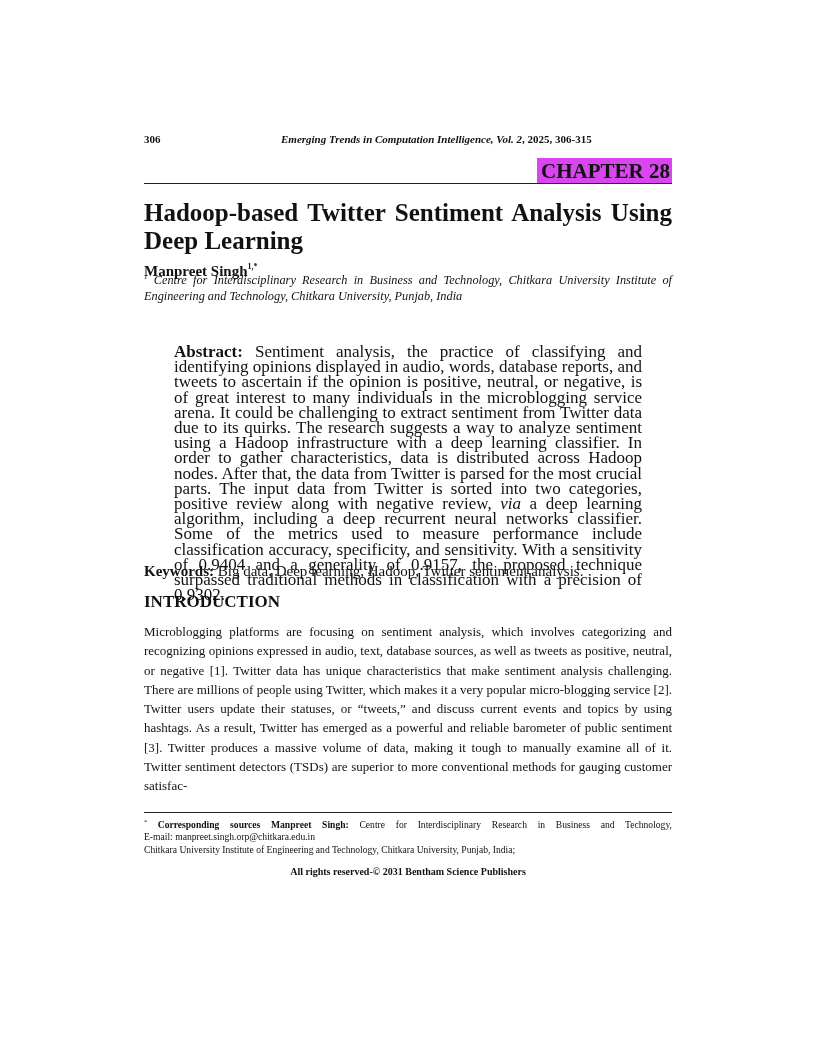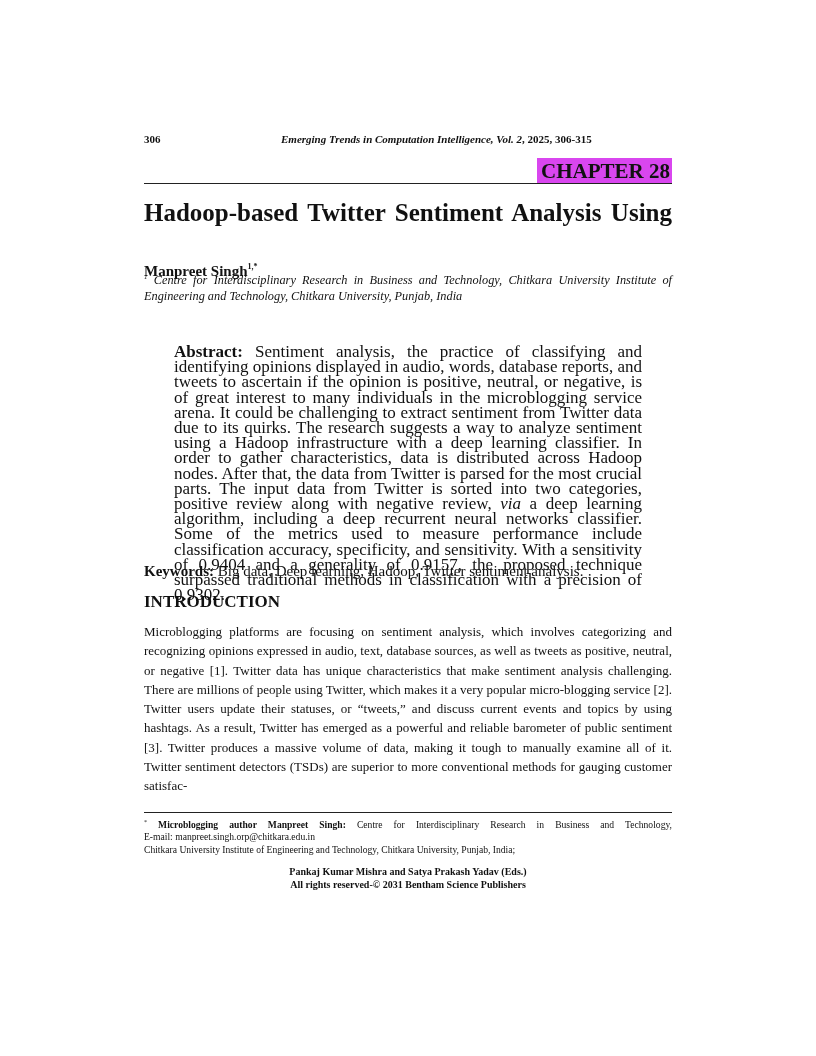--- a/index.html
+++ b/index.html
@@ -43,38 +43,38 @@
   <div class="running-head">
     <span class="pageno">306</span>
     <span class="journal"><span>Emerging Trends in Computation Intelligence, Vol. </span><span>2</span><span class="nonital">, 2025, 306-315</span></span>
   </div>
 
   <div class="chapter">CHAPTER 28</div>
   <div class="rule-top"></div>
 
   <h1 class="title">
     <span class="line1">Hadoop-based Twitter Sentiment Analysis Using</span>
+    <span>Deep Learning</span>
   </h1>
 
   <div class="author"><span>Manpreet Singh</span><sup>1,*</sup></div>
 
   <div class="affil"><sup>1</sup><span> Centre for Interdisciplinary Research in Business and Technology, Chitkara University Institute of Engineering and Technology, Chitkara University, Punjab, India</span></div>
 
   <div class="abstract"><b>Abstract:</b><span> Sentiment analysis, the practice of classifying and identifying opinions displayed in audio, words, database reports, and tweets to ascertain if the opinion is positive, neutral, or negative, is of great interest to many individuals in the microblogging service arena. It could be challenging to extract sentiment from Twitter data due to its quirks. The research suggests a way to analyze sentiment using a Hadoop infrastructure with a deep learning classifier. In order to gather characteristics, data is distributed across Hadoop nodes. After that, the data from Twitter is parsed for the most crucial parts. The input data from Twitter is sorted into two categories, positive review along with negative review, </span><i>via</i><span> a deep learning algorithm, including a deep recurrent neural networks classifier. Some of the metrics used to measure performance include classification accuracy, specificity, and sensitivity. With a sensitivity of 0.9404 and a generality of 0.9157, the proposed technique surpassed traditional methods in classification with a precision of 0.9302.</span></div>
 
   <div class="keywords"><b>Keywords:</b><span> Big data, Deep learning, Hadoop, Twitter sentiment analysis.</span></div>
 
   <div class="intro-head">INTRODUCTION</div>
   <div class="intro-body">Microblogging platforms are focusing on sentiment analysis, which involves categorizing and recognizing opinions expressed in audio, text, database sources, as well as tweets as positive, neutral, or negative [1]. Twitter data has unique characteristics that make sentiment analysis challenging. There are millions of people using Twitter, which makes it a very popular micro-blogging service [2]. Twitter users update their statuses, or “tweets,” and discuss current events and topics by using hashtags. As a result, Twitter has emerged as a powerful and reliable barometer of public sentiment [3]. Twitter produces a massive volume of data, making it tough to manually examine all of it. Twitter sentiment detectors (TSDs) are superior to more conventional methods for gauging customer satisfac-</div>
 
   <div class="rule-foot"></div>
   <div class="footnote">
-    <span class="line1"><sup>*</sup><b> Microblogging author Manpreet Singh:</b><span> Centre for Interdisciplinary Research in Business and Technology,</span></span>
+    <span class="line1"><sup>*</sup><b> Corresponding sources Manpreet Singh:</b><span> Centre for Interdisciplinary Research in Business and Technology,</span></span>
     <span style="display:block">E-mail: manpreet.singh.orp@chitkara.edu.in</span>
     <span style="display:block">Chitkara University Institute of Engineering and Technology, Chitkara University, Punjab, India;</span>
   </div>
 
   <div class="publisher">
-    <div>Pankaj Kumar Mishra and Satya Prakash Yadav (Eds.)</div>
     <div>All rights reserved-© 2031 Bentham Science Publishers</div>
   </div>
 
 </div>
 
 </body></html>

